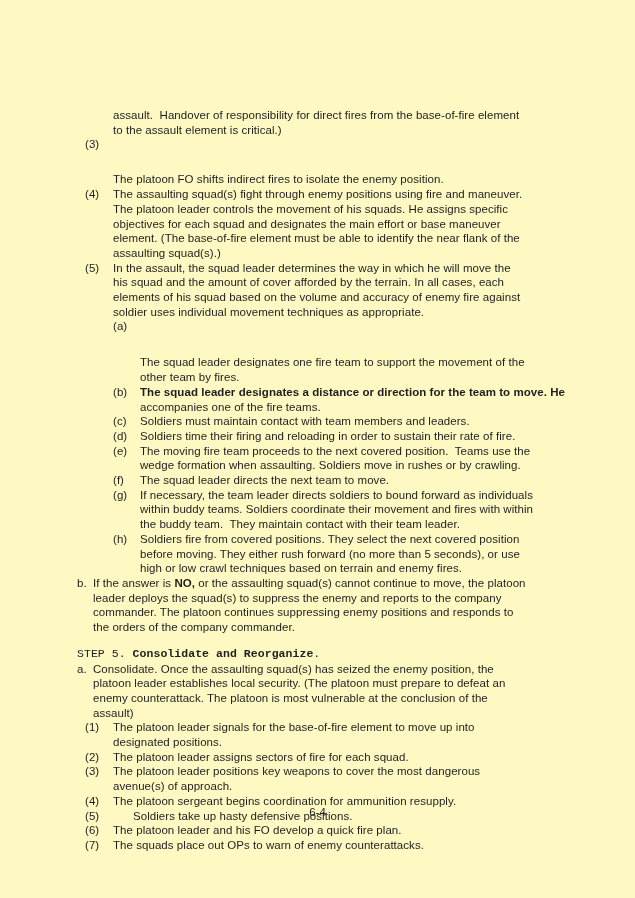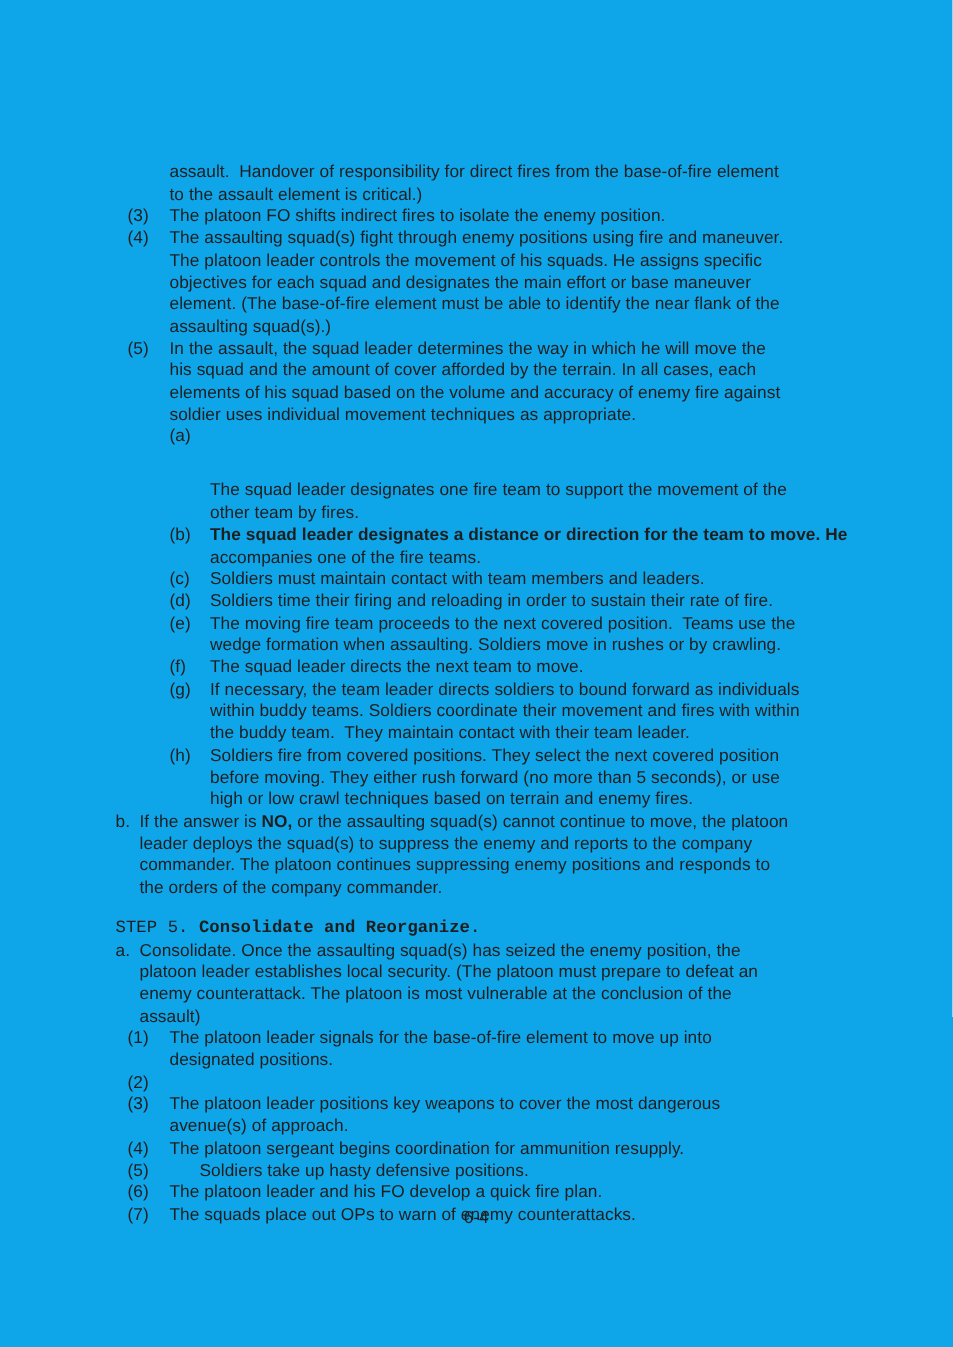--- a/index.html
+++ b/index.html
@@ -4,21 +4,21 @@
 <style>
   html, body {
     margin: 0;
     padding: 0;
     background: #ffffff;
   }
   .page {
     position: relative;
     width: 635px;
     height: 898px;
-    background: #0ea5e9;
+    background: #fef9c3;
     overflow: hidden;
     font-family: "Liberation Sans", "DejaVu Sans", sans-serif;
     color: #1e1e1e;
   }
   .content {
     position: absolute;
     left: 77px;
     top: 108px;
     width: 500px;
     font-size: 11.5px;
@@ -75,21 +75,21 @@
 </head>
 <body>
 
 <div class="page">
   <div class="content" id="doc-content">
       <div class="block lvl-cont">
         <div class="line first"><span class="marker"></span><span style="white-space: pre;">assault.  Handover of responsibility for direct fires from the base-of-fire element</span></div>
         <div class="line">to the assault element is critical.)</div>
       </div>
       <div class="block lvl-num">
-        <div class="line first"><span class="marker">(3)</span><span style="white-space: pre;">The platoon FO shifts indirect fires to isolate the enemy position.</span></div>
+        <div class="line first"><span class="marker">(3)</span><span style="white-space: pre; margin-top: 35px;">The platoon FO shifts indirect fires to isolate the enemy position.</span></div>
       </div>
       <div class="block lvl-num">
         <div class="line first"><span class="marker">(4)</span><span style="white-space: pre;">The assaulting squad(s) fight through enemy positions using fire and maneuver.</span></div>
         <div class="line">The platoon leader controls the movement of his squads. He assigns specific</div>
         <div class="line">objectives for each squad and designates the main effort or base maneuver</div>
         <div class="line">element. (The base-of-fire element must be able to identify the near flank of the</div>
         <div class="line">assaulting squad(s).)</div>
       </div>
       <div class="block lvl-num">
         <div class="line first"><span class="marker">(5)</span><span style="white-space: pre;">In the assault, the squad leader determines the way in which he will move the</span></div>
@@ -141,21 +141,21 @@
         <div class="line first"><span class="marker">a.</span><span style="white-space: pre;">Consolidate. Once the assaulting squad(s) has seized the enemy position, the</span></div>
         <div class="line">platoon leader establishes local security. (The platoon must prepare to defeat an</div>
         <div class="line">enemy counterattack. The platoon is most vulnerable at the conclusion of the</div>
         <div class="line">assault)</div>
       </div>
       <div class="block lvl-num">
         <div class="line first"><span class="marker">(1)</span><span style="white-space: pre;">The platoon leader signals for the base-of-fire element to move up into</span></div>
         <div class="line">designated positions.</div>
       </div>
       <div class="block lvl-num">
-        <div class="line first"><span class="marker">(2)</span></div>
+        <div class="line first"><span class="marker">(2)</span><span style="white-space: pre;">The platoon leader assigns sectors of fire for each squad.</span></div>
       </div>
       <div class="block lvl-num">
         <div class="line first"><span class="marker">(3)</span><span style="white-space: pre;">The platoon leader positions key weapons to cover the most dangerous</span></div>
         <div class="line">avenue(s) of approach.</div>
       </div>
       <div class="block lvl-num">
         <div class="line first"><span class="marker">(4)</span><span style="white-space: pre;">The platoon sergeant begins coordination for ammunition resupply.</span></div>
       </div>
       <div class="block lvl-num">
         <div class="line first"><span class="marker">(5)</span><span style="white-space: pre; margin-left: 20px;">Soldiers take up hasty defensive positions.</span></div>

